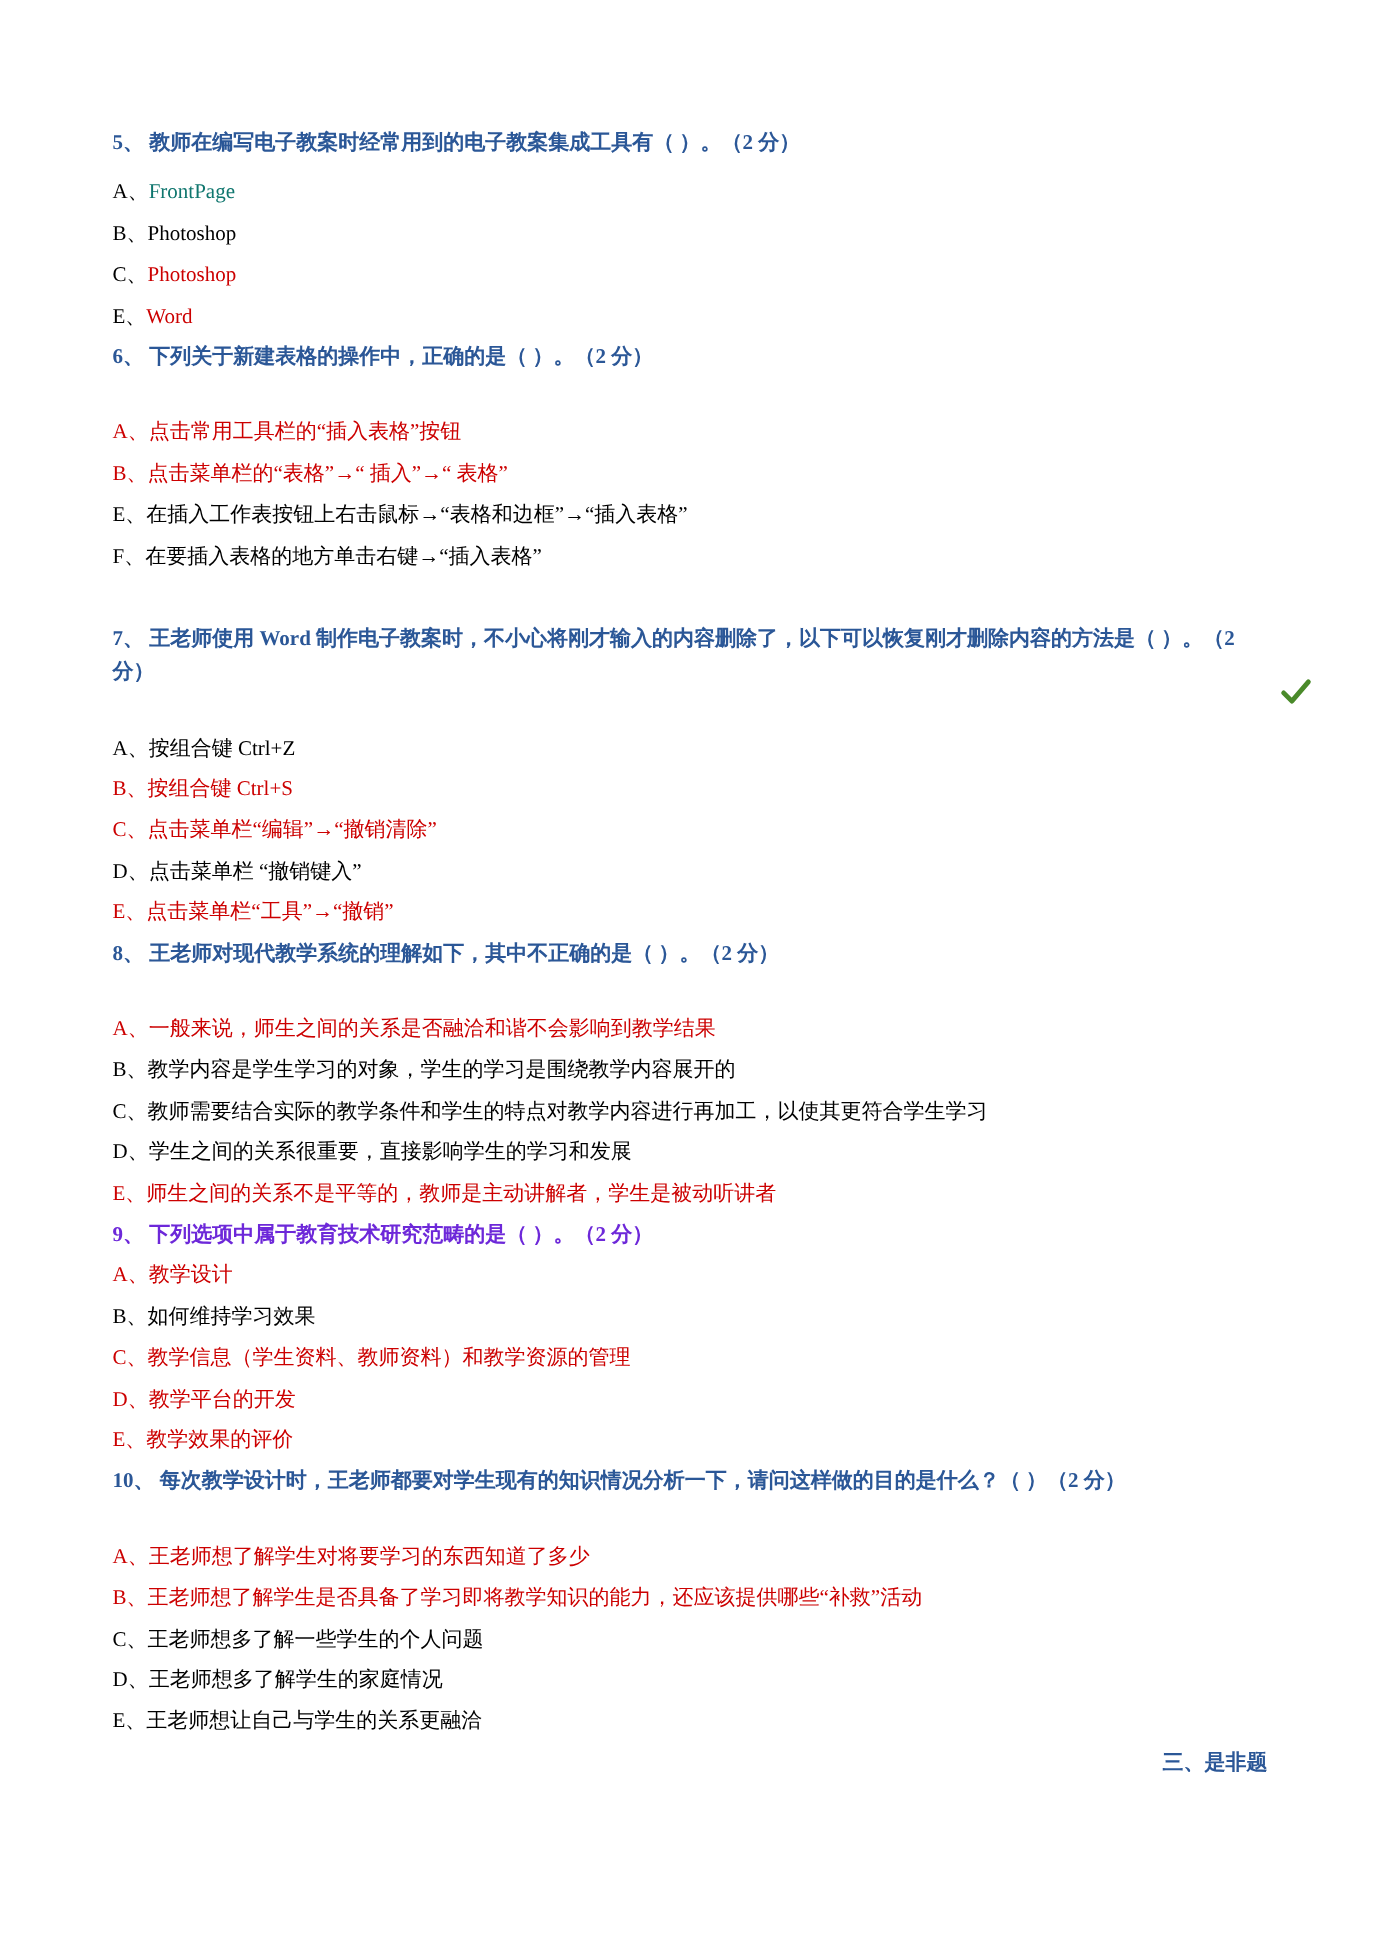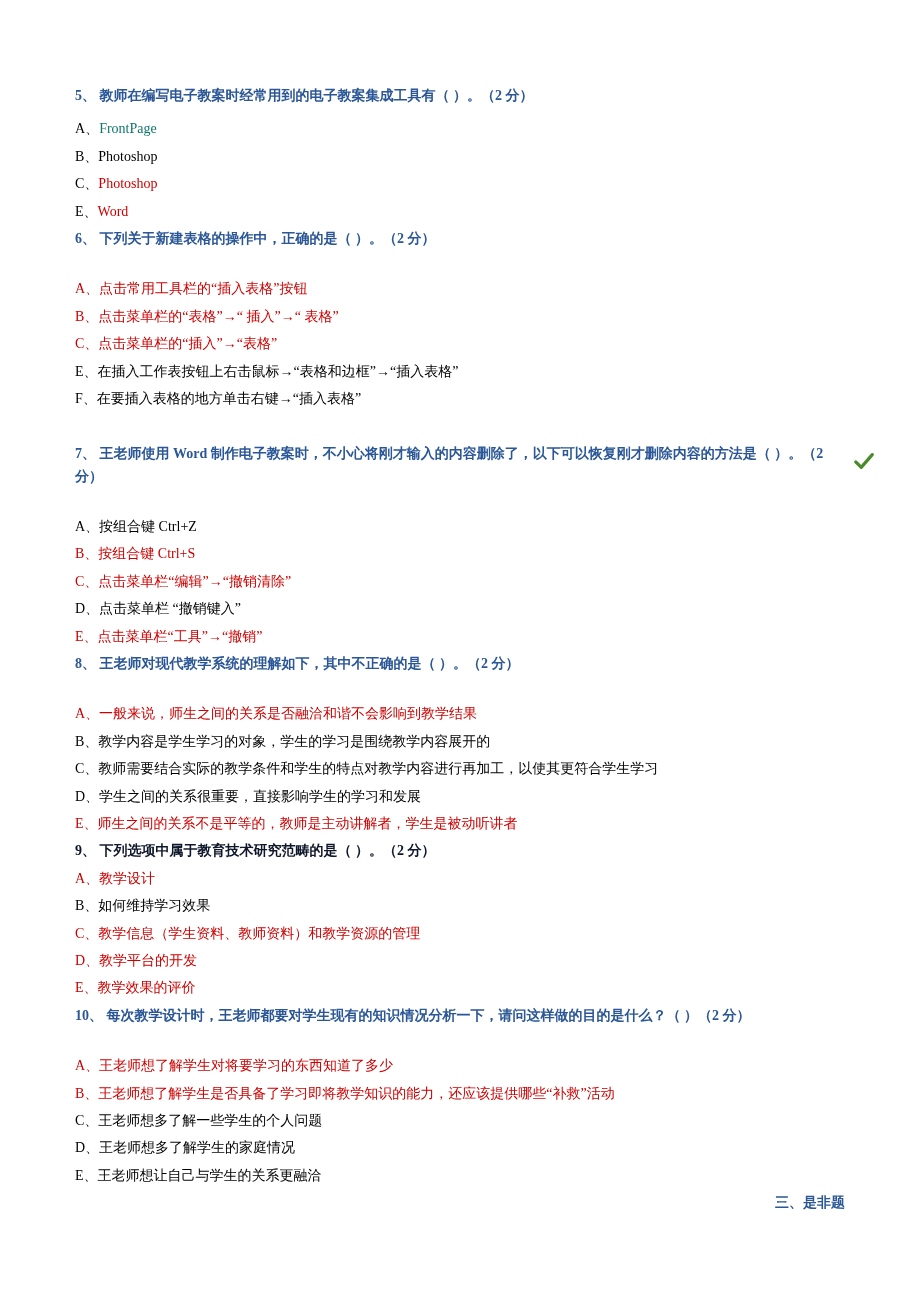--- a/index.html
+++ b/index.html
@@ -15,21 +15,21 @@
       padding: 85px 75px 50px 75px;
       line-height: 1.6;
       position: relative;
     }
     .question-header {
       color: #2b5797;
       font-weight: bold;
       margin-bottom: 11px;
     }
     .question-header-tight {
-      color: #0f172a;
+      color: #6d28d9;
       font-weight: bold;
       margin-bottom: 5px;
     }
     .question-header-mb {
       color: #2b5797;
       font-weight: bold;
       margin-bottom: 28px;
     }
     .option {
       margin-bottom: 5px;
@@ -77,21 +77,20 @@
   <div class="option"><span>A、</span><span class="option-red" style="color:#0f766e" textcontent="A、FrontPage">FrontPage</span></div>
   <div class="option">B、Photoshop</div>
   <div class="option"><span>C、</span><span class="option-red">Photoshop</span></div>
   <div class="option"><span>E、</span><span class="option-red">Word</span></div>
 </div>
 
 <div class="block">
   <div class="question-header-mb">6、 下列关于新建表格的操作中，正确的是（ ）。（2 分）</div>
   <div class="option option-red">A、点击常用工具栏的“插入表格”按钮</div>
   <div class="option option-red">B、点击菜单栏的“表格”→“ 插入”→“ 表格”</div>
-  <div class="option option-red">C、点击菜单栏的“插入”→“表格”</div>
   <div class="option">E、在插入工作表按钮上右击鼠标→“表格和边框”→“插入表格”</div>
   <div class="option">F、在要插入表格的地方单击右键→“插入表格”</div>
 </div>
 
 <div class="spacer"></div>
 
 <div class="block">
   <div class="question-header-mb">7、 王老师使用 Word 制作电子教案时，不小心将刚才输入的内容删除了，以下可以恢复刚才删除内容的方法是（ ）。（2 分）</div>
   <div class="option">A、按组合键 Ctrl+Z</div>
   <div class="option option-red">B、按组合键 Ctrl+S</div>

